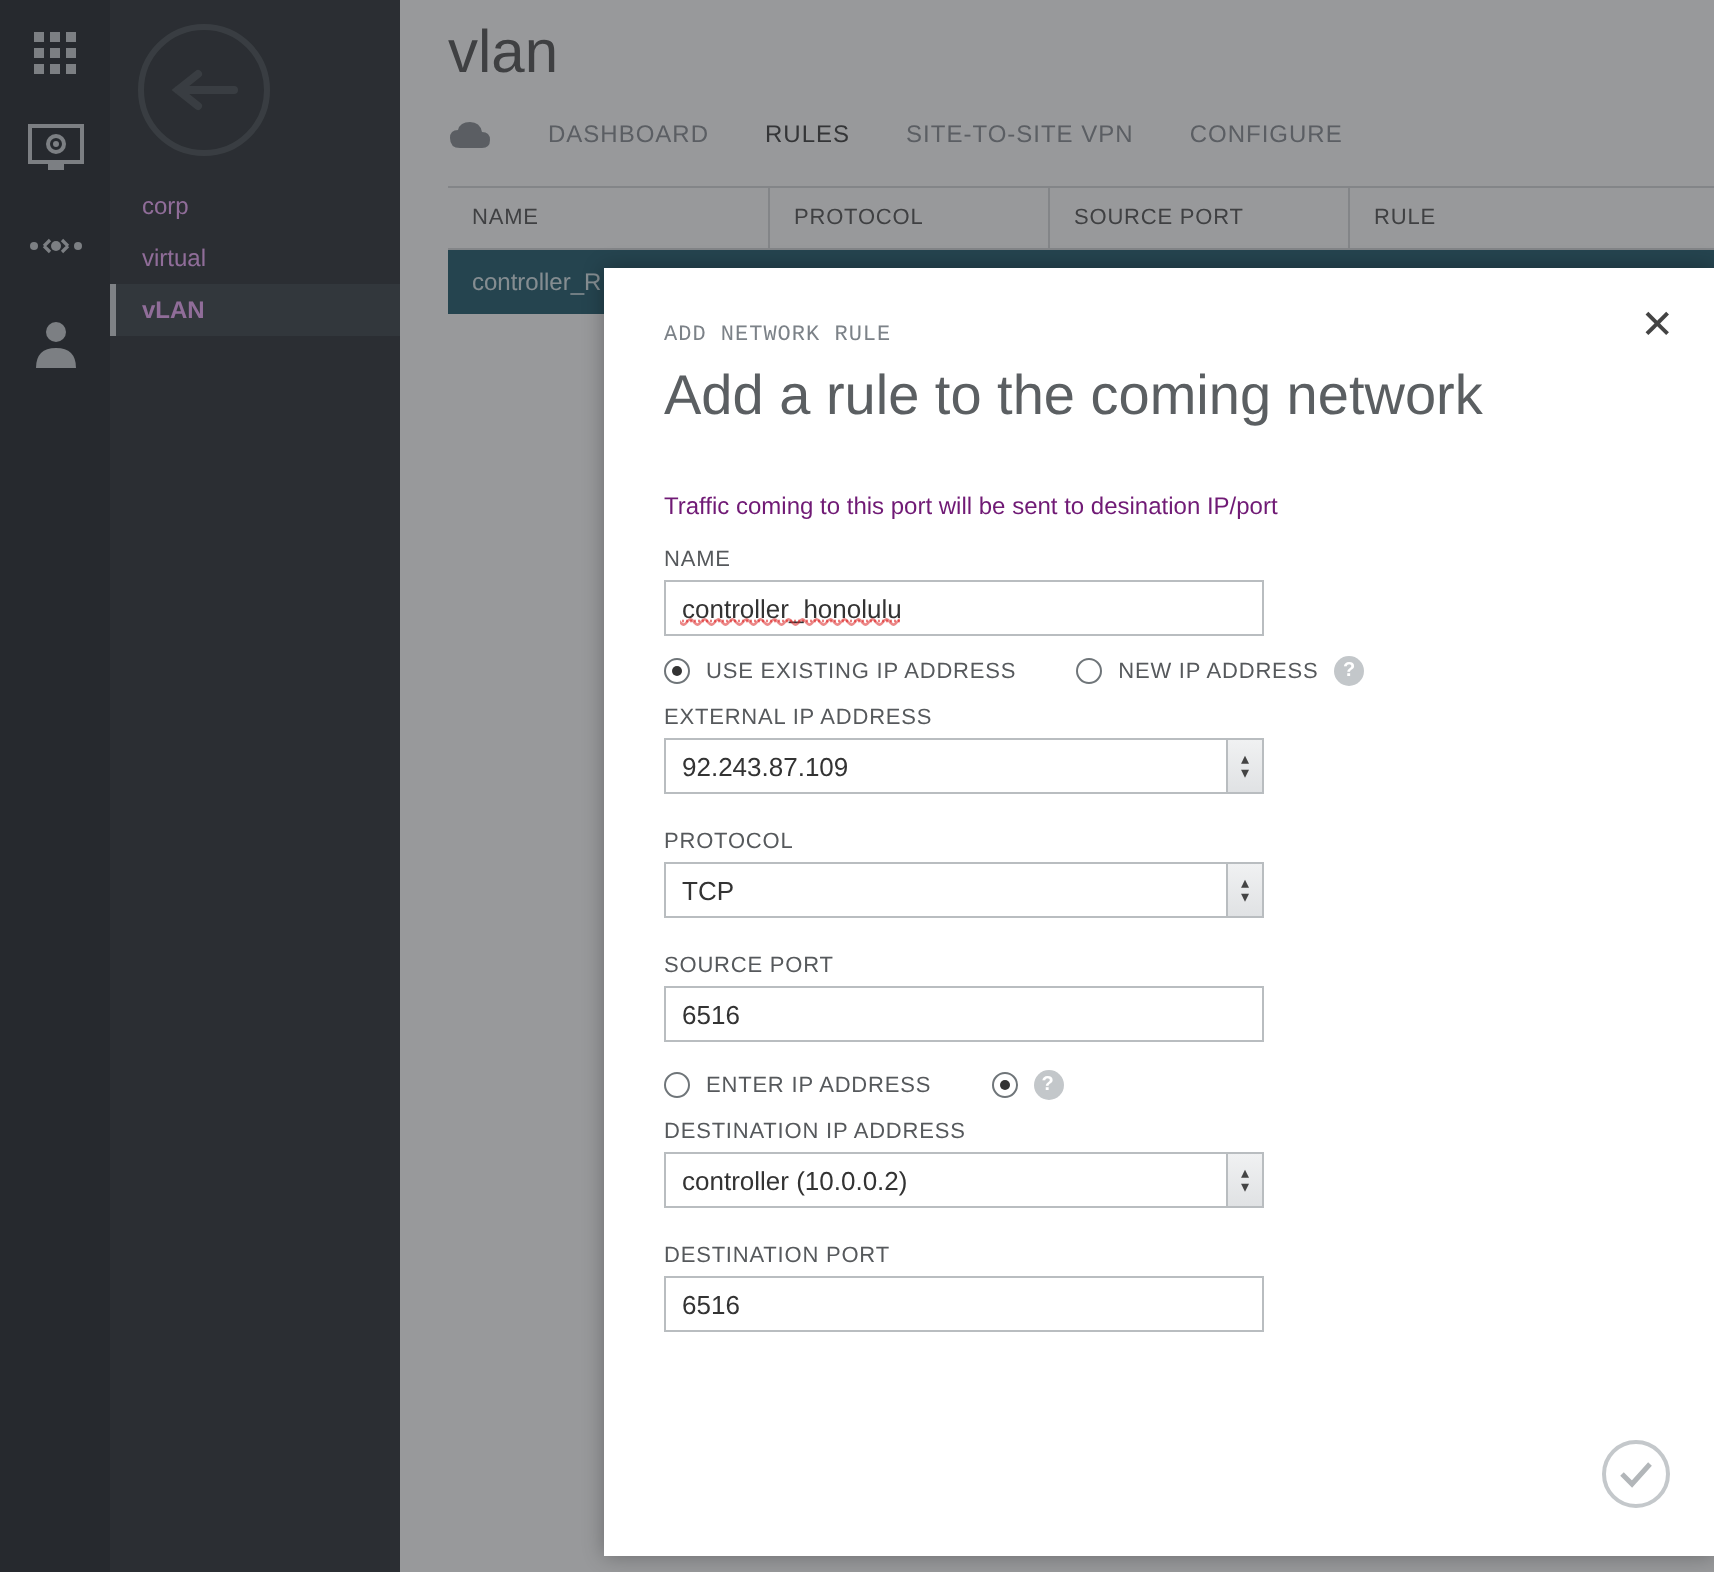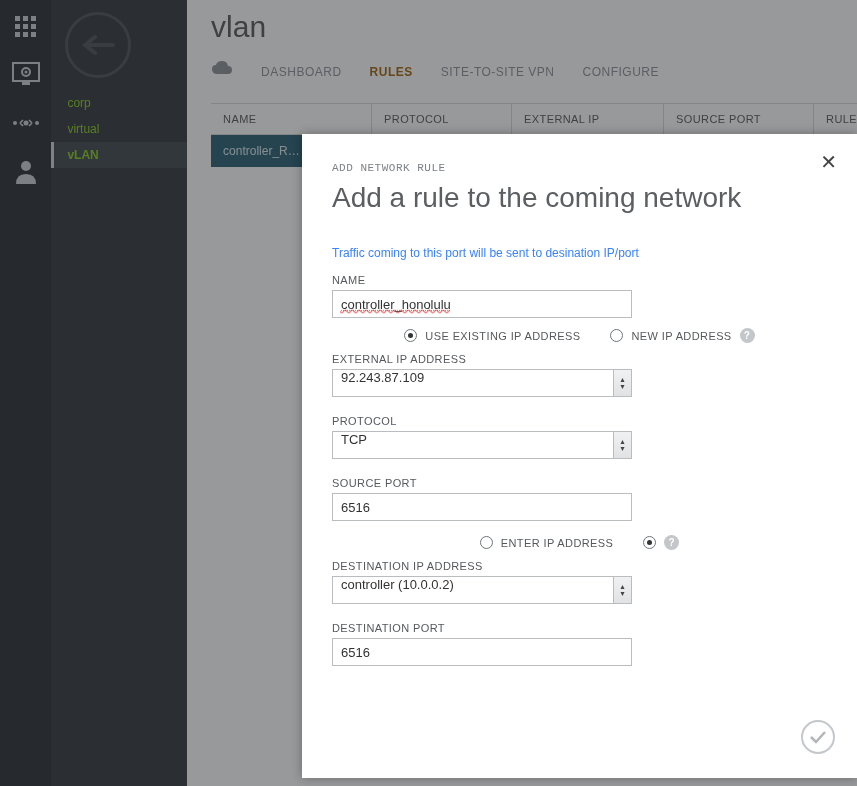--- a/index.html
+++ b/index.html
@@ -21,21 +21,21 @@
   display: flex; align-items: center; justify-content: center;
   margin-bottom: 6px;
   color: #c9cdd1;
 }
 .rail-item svg { fill: #c9cdd1; }
 
 
 .sidebar {
   width: 145px;
   background: #2e3338;
-  color: #84cc16;
+  color: #f0abfc;
   font-size: 12px;
 }
 .back-wrap {
   height: 90px;
   display: flex;
   align-items: center;
   justify-content: flex-start;
   padding-left: 14px;
 }
 .back-circle {
@@ -64,30 +64,30 @@
   padding: 10px 0 0 24px;
 }
 .page-title {
   font-size: 30px;
   font-weight: 300;
   color: #555;
   margin-bottom: 16px;
 }
 .tabs {
   display: flex;
-  align-items: flex-end;
+  align-items: flex-start;
   gap: 28px;
-  margin-bottom: 24px;
+  margin-bottom: 14px;
   color: #8a8f94;
   font-size: 12px;
   letter-spacing: 0.5px;
 }
 .cloud-icon { color: #7b8085; }
 .tab { cursor: pointer; }
-.tab.active { color: #a16207; font-weight: 700; }
+.tab.active { color: #404040; font-weight: 400; }
 
 .table-head {
   display: flex;
   border-top: 1px solid #d6d9db;
   border-bottom: 1px solid #d6d9db;
   height: 32px;
   align-items: center;
   font-size: 11px;
   color: #555;
   letter-spacing: 0.4px;
@@ -142,21 +142,21 @@
   font-family: Liberation Mono, monospace;
 }
 .modal-title {
   font-size: 28px;
   font-weight: 300;
   color: #5b5f62;
   margin-bottom: 32px;
 }
 .modal-desc {
   font-size: 12px;
-  color: #3b82f6;
+  color: #701a75;
   margin-bottom: 14px;
 }
 .field-label {
   font-size: 11px;
   letter-spacing: 0.4px;
   color: #56595c;
   margin-bottom: 4px;
   margin-top: 10px;
   display: block;
 }
@@ -165,20 +165,21 @@
   height: 28px;
   border: 1px solid #b9bdc0;
   padding: 0 8px;
   font-size: 13px;
   color: #333;
   background: #fff;
 }
 .select-input {
   position: relative;
   display: flex;
+  align-items: center;
 }
 .select-arrows {
   position: absolute;
   right: 0; top: 0; bottom: 0;
   width: 18px;
   background: linear-gradient(#f0f1f2,#e0e2e4);
   border-left: 1px solid #b9bdc0;
   display: flex;
   flex-direction: column;
   align-items: center;
@@ -189,21 +190,20 @@
 }
 .radio-row {
   display: flex;
   align-items: center;
   gap: 8px;
   margin-top: 14px;
   margin-bottom: 6px;
   font-size: 11px;
   letter-spacing: 0.4px;
   color: #56595c;
-  justify-content: center;
 }
 .radio-row .gap { width: 14px; }
 .radio {
   width: 13px; height: 13px;
   border: 1px solid #6f7579;
   border-radius: 50%;
   display: inline-flex;
   align-items: center; justify-content: center;
 }
 .radio.checked::after {
@@ -305,21 +305,20 @@
       </span>
       <span class="tab">DASHBOARD</span>
       <span class="tab active">RULES</span>
       <span class="tab">SITE-TO-SITE VPN</span>
       <span class="tab">CONFIGURE</span>
     </div>
 
     <div class="table-head">
       <div class="th-name">NAME</div>
       <div class="th-proto col-sep">PROTOCOL</div>
-      <div class="th-ext col-sep">EXTERNAL IP</div>
       <div class="th-src col-sep">SOURCE PORT</div>
       <div class="th-priv col-sep">RULE</div>
     </div>
     <div class="row-selected">controller_R…</div>
   </div>
 
   <div class="overlay"></div>
 
   <div class="modal">
     <div class="close-x">✕</div>

